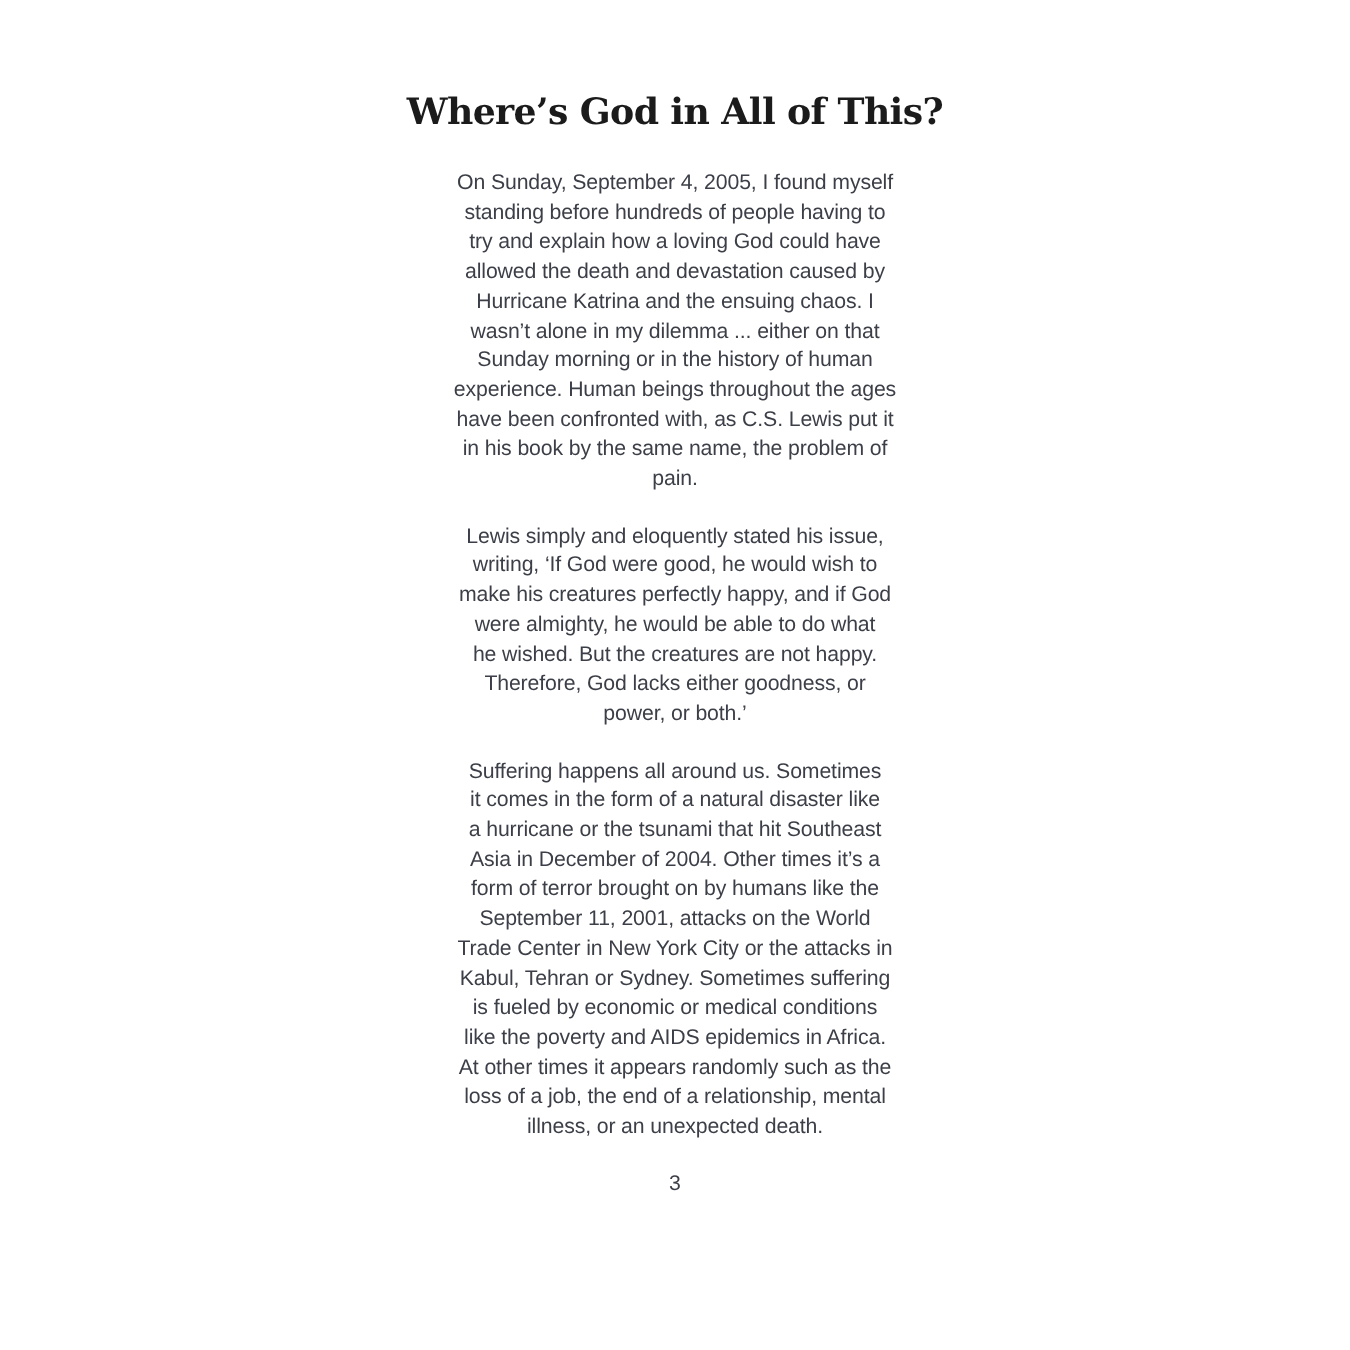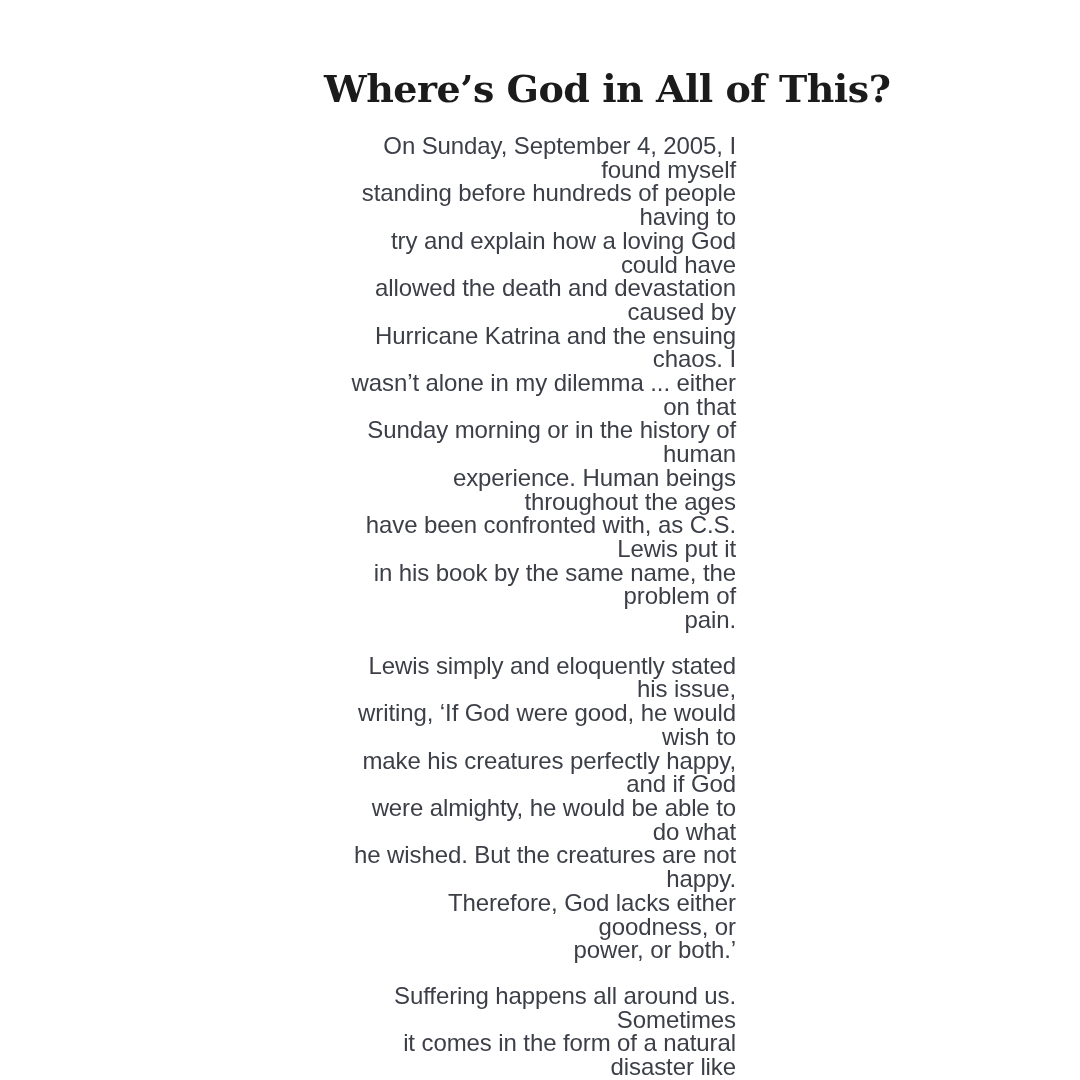--- a/index.html
+++ b/index.html
@@ -16,36 +16,36 @@
     font-family: "Liberation Sans", sans-serif;
   }
   .page-column {
     width: 392px;
     margin: 0 auto;
     padding-top: 70px;
   }
   .chapter-title {
     font-family: "DejaVu Serif", serif;
     font-weight: 700;
-    font-size: 38px;
+    font-size: 29px;
     line-height: 38px;
     letter-spacing: -0.5px;
     color: var(--title-color, #1b1b1b);
     text-align: center;
     margin: 0 -20px 26px -20px; 
     white-space: nowrap;
   }
   .body-paragraph {
-    font-size: 24px;
+    font-size: 17px;
     line-height: 23.7px;
     letter-spacing: -0.1px;
     color: var(--body-color, #3c3f47);
     margin: 0 0 22px 0;
     white-space: pre-line; 
-    text-align: right;
+    text-align: center;
   }
   .page-number {
     font-size: 17px;
     line-height: 24px;
     color: var(--body-color, #3c3f47);
     text-align: center;
     margin-top: 17px;
   }
 </style>
 </head>

